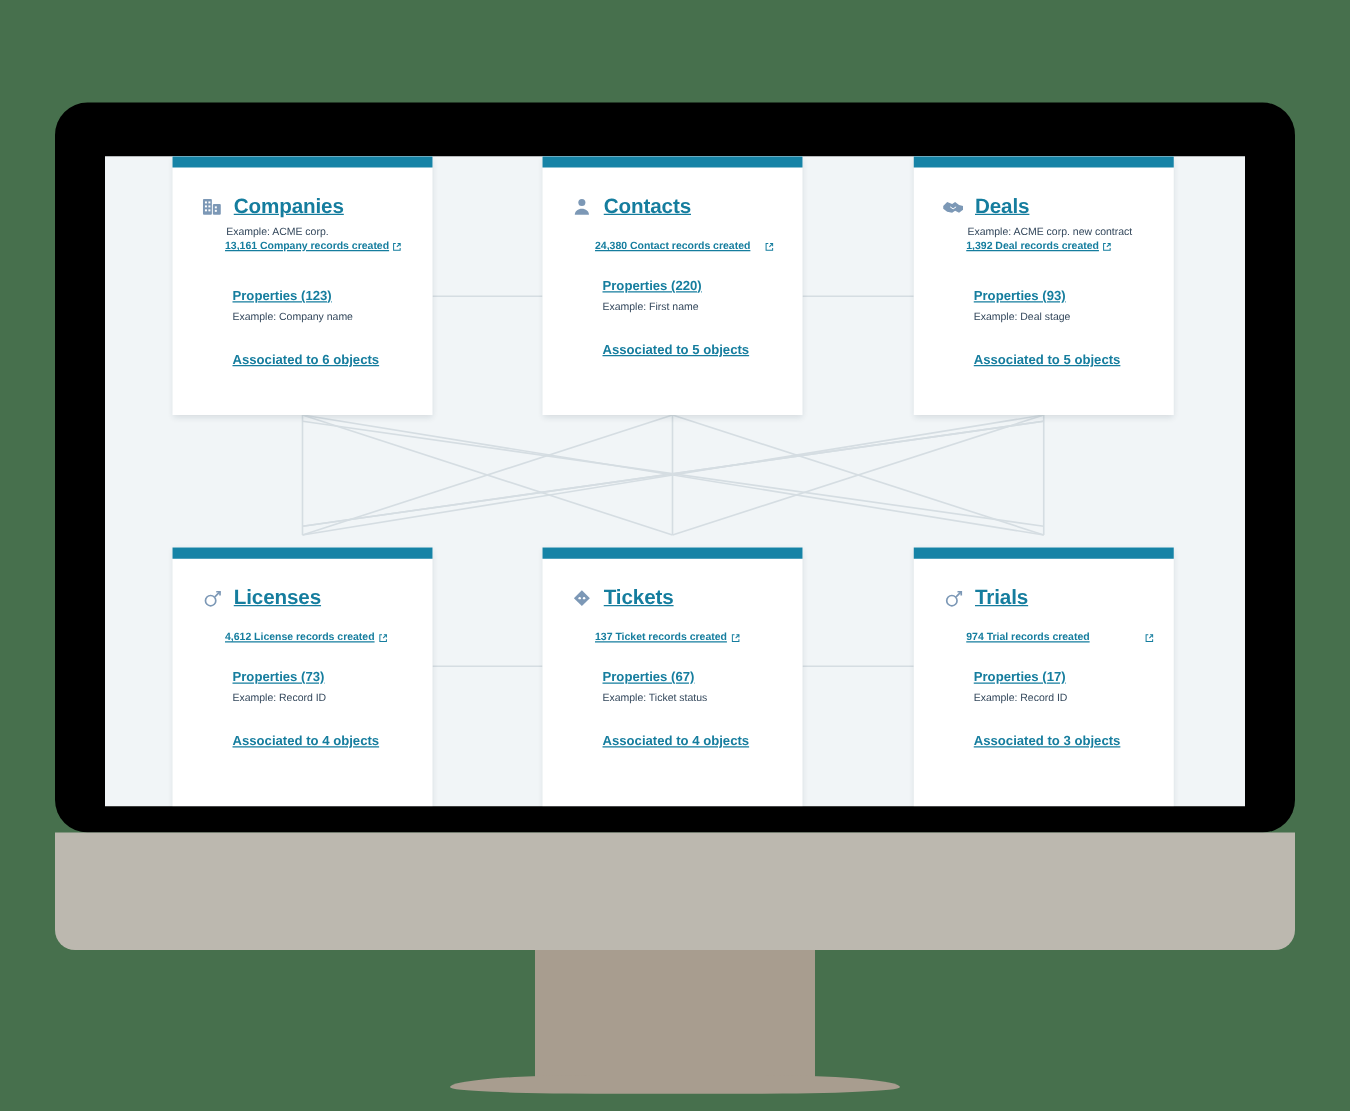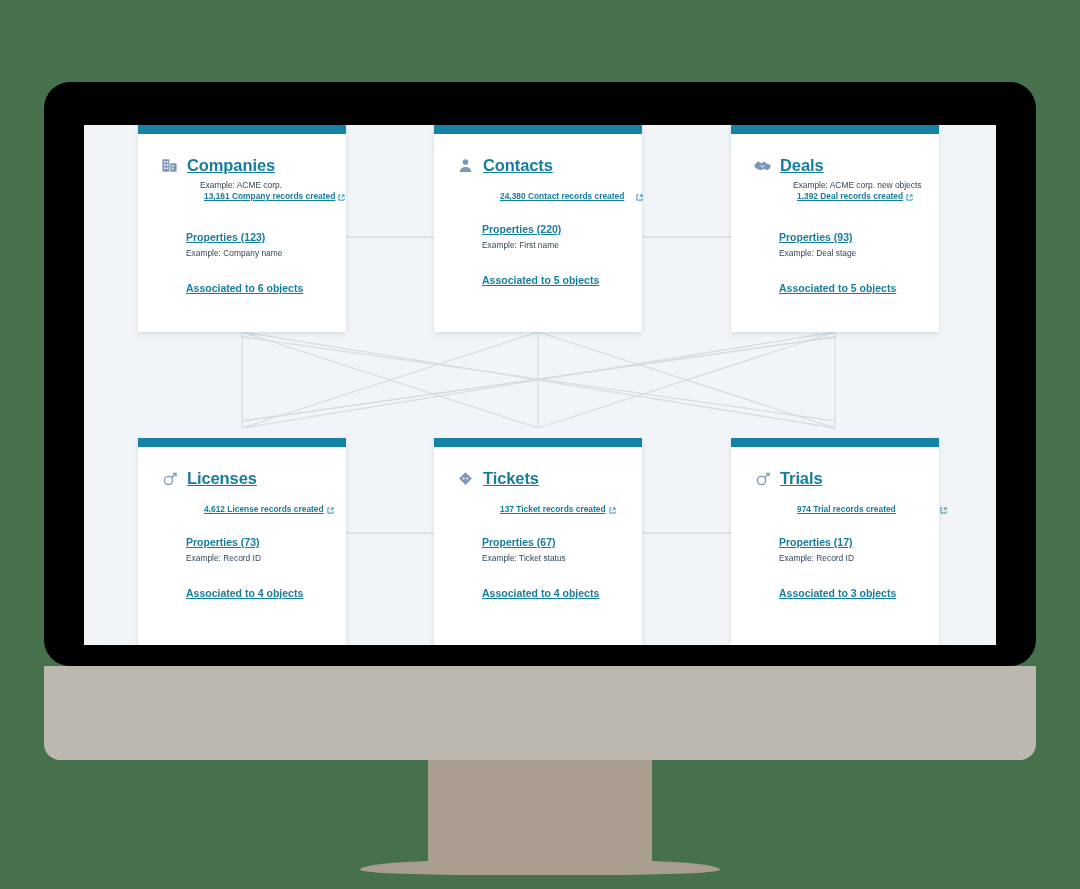--- a/index.html
+++ b/index.html
@@ -132,27 +132,27 @@
     font-weight: bold;
     color: #157D9E;
     text-decoration: underline;
     letter-spacing: -0.1px;
     white-space: nowrap;
   }
 
   .example-line {
     font-size: 8.4px;
     color: #33475B;
-    margin-left: 40px;
+    margin-left: 21px;
     margin-bottom: 1px;
     white-space: nowrap;
   }
 
   .records-line {
-    margin-left: 44px;
+    margin-left: 20px;
     font-size: 8.4px;
     font-weight: bold;
     color: #157D9E;
     white-space: nowrap;
     display: flex;
     align-items: center;
     gap: 3px;
   }
 
   .records-text { text-decoration: underline; }
@@ -302,21 +302,21 @@
         <div class="card-body">
           <div class="card-head">
             <span class="card-icon">
               <svg viewBox="0 0 24 24" width="19" height="19" fill="#7C98B6">
                 <path d="M2 11l4-4 5 2 3-2 4 3 4 1v4l-4 3-4-2-3 2-5-1-4-3z"></path>
                 <path d="M9 12l3 2 3-2" stroke="#FFFFFF" stroke-width="1" fill="none"></path>
               </svg>
             </span>
             <span class="card-title">Deals</span>
           </div>
-          <div class="example-line">Example: ACME corp. new objects</div>
+          <div class="example-line">Example: ACME corp. new contract</div>
           <div class="records-line">
             <span class="records-text">1,392 Deal records created</span>
             <span class="ext-icon">
               <svg viewBox="0 0 12 12" width="7" height="7" fill="none" stroke="#157D9E" stroke-width="1.4">
                 <path d="M4.5 1.5H1.5v9h9v-3"></path>
                   <path d="M7 1.5h3.5V5"></path>
                   <path d="M10.5 1.5L6 6"></path>
               </svg>
             </span>
           </div>

